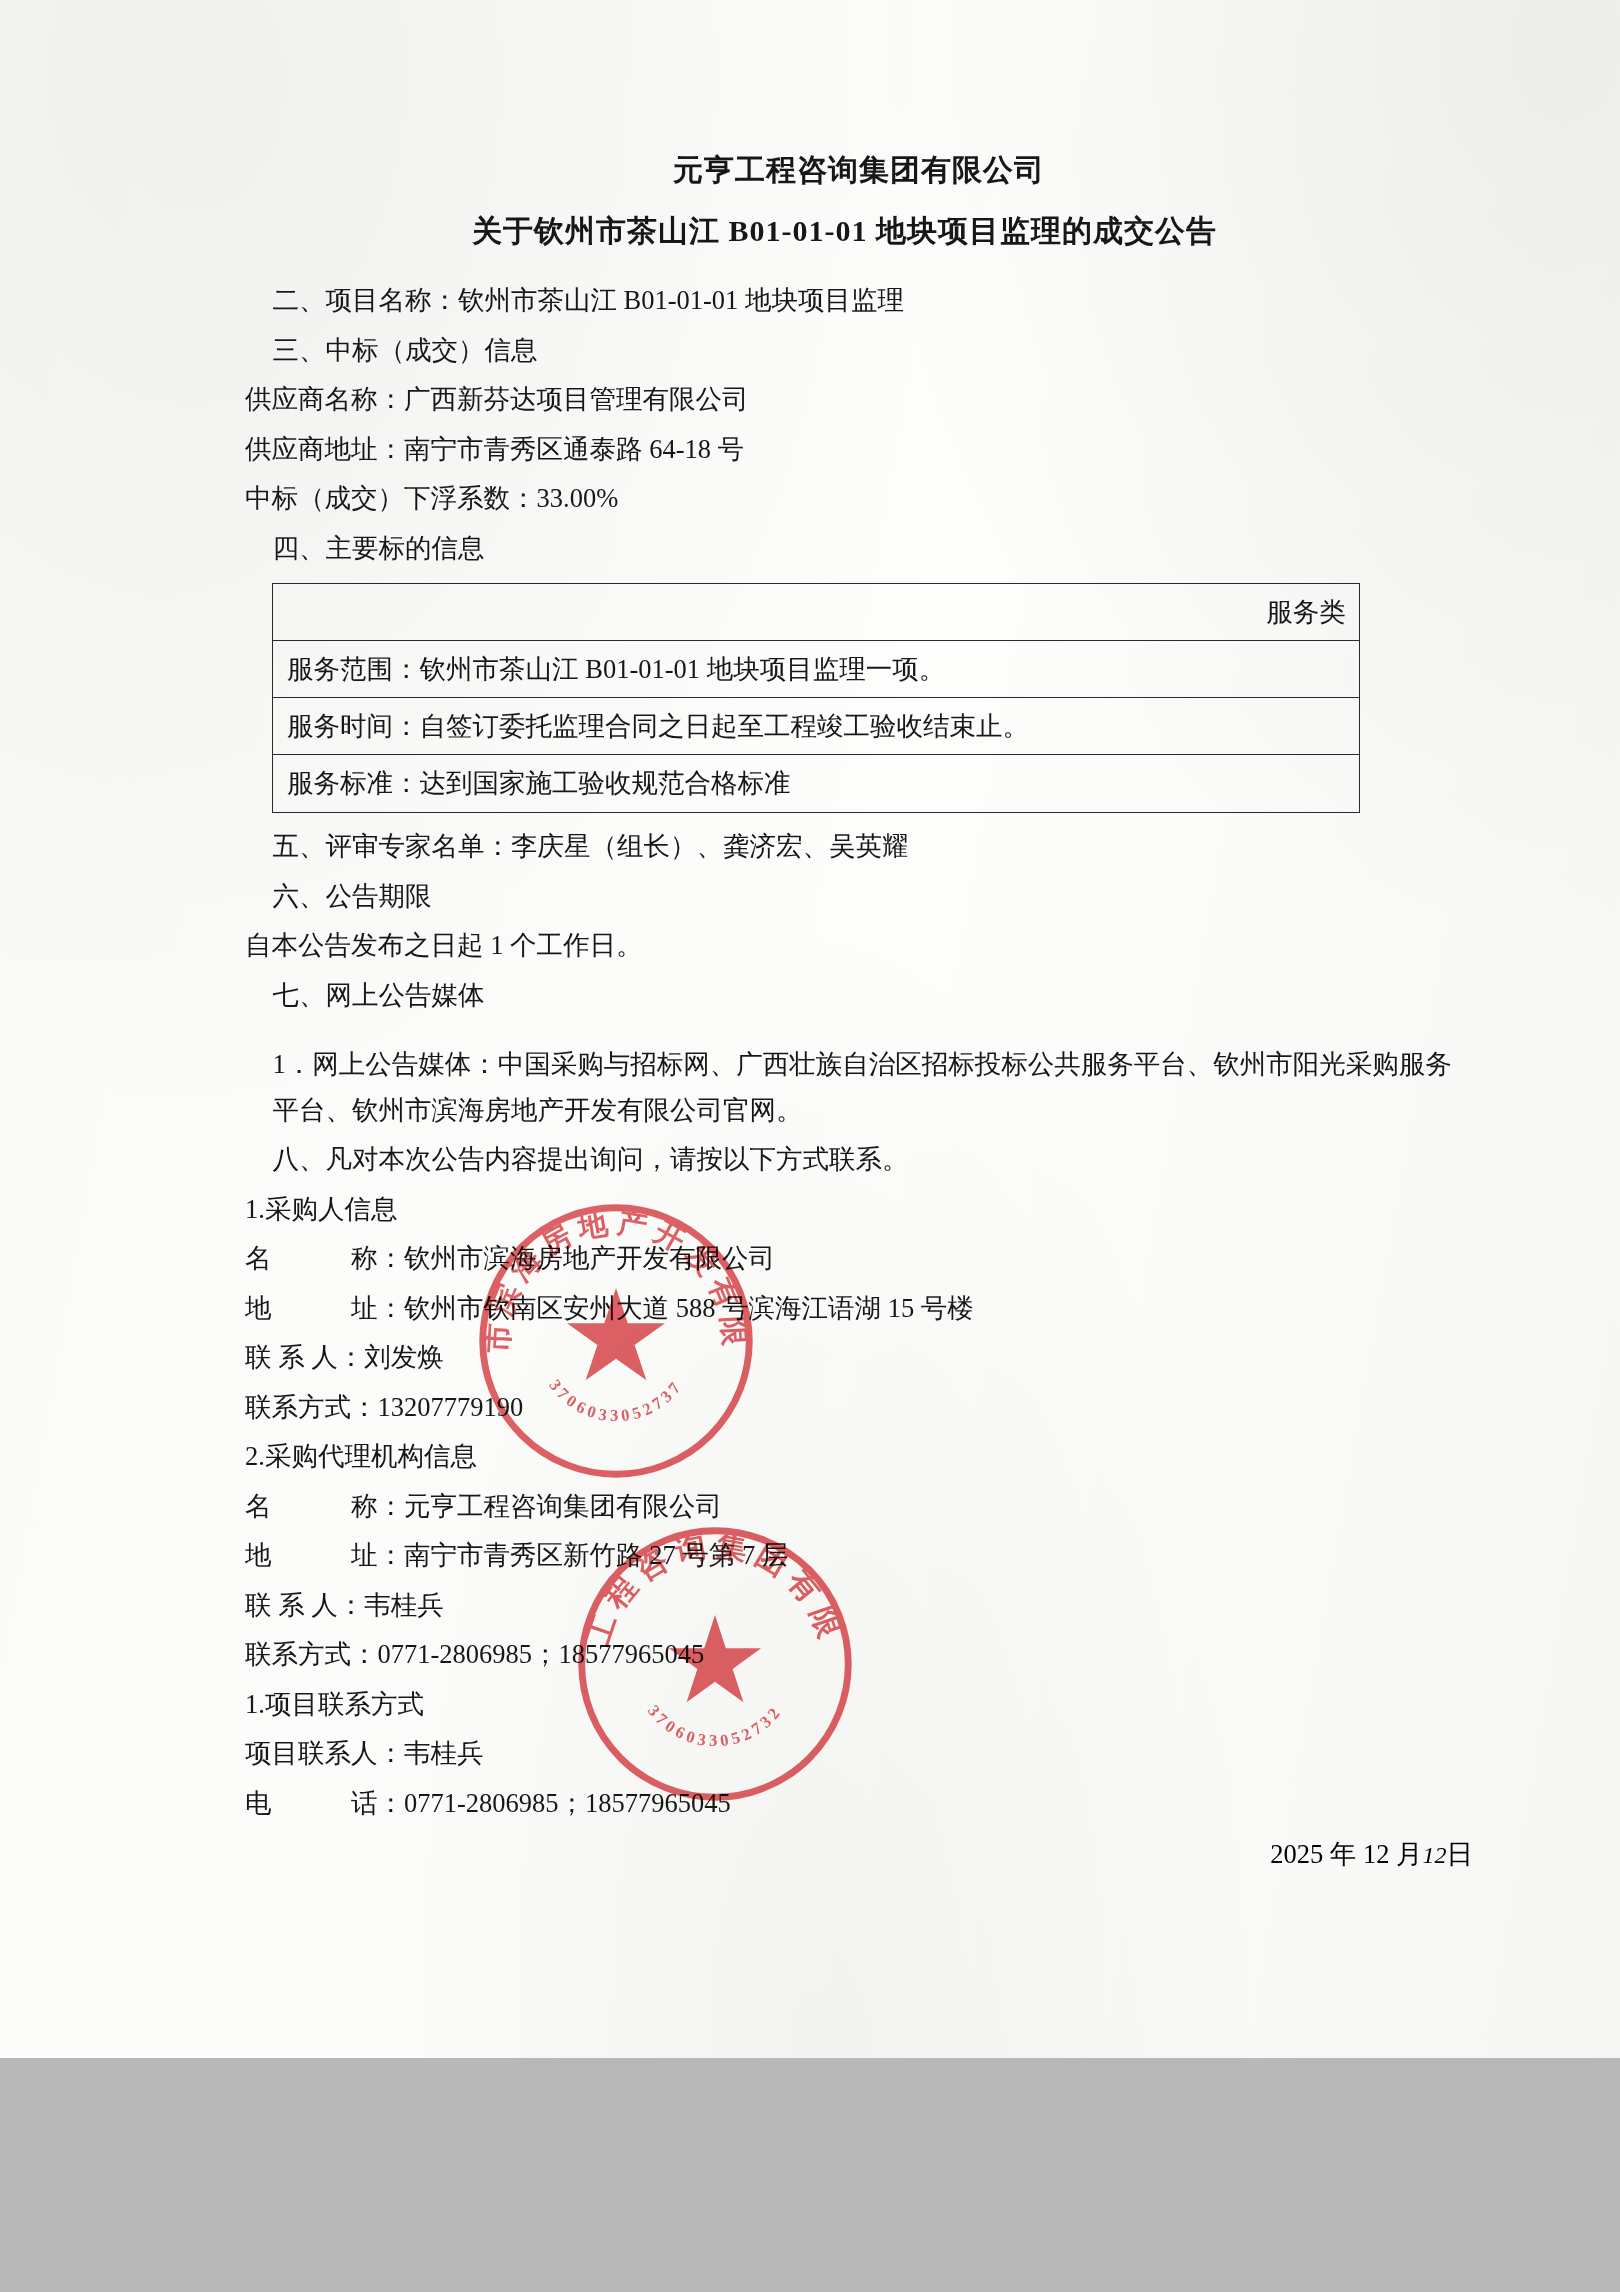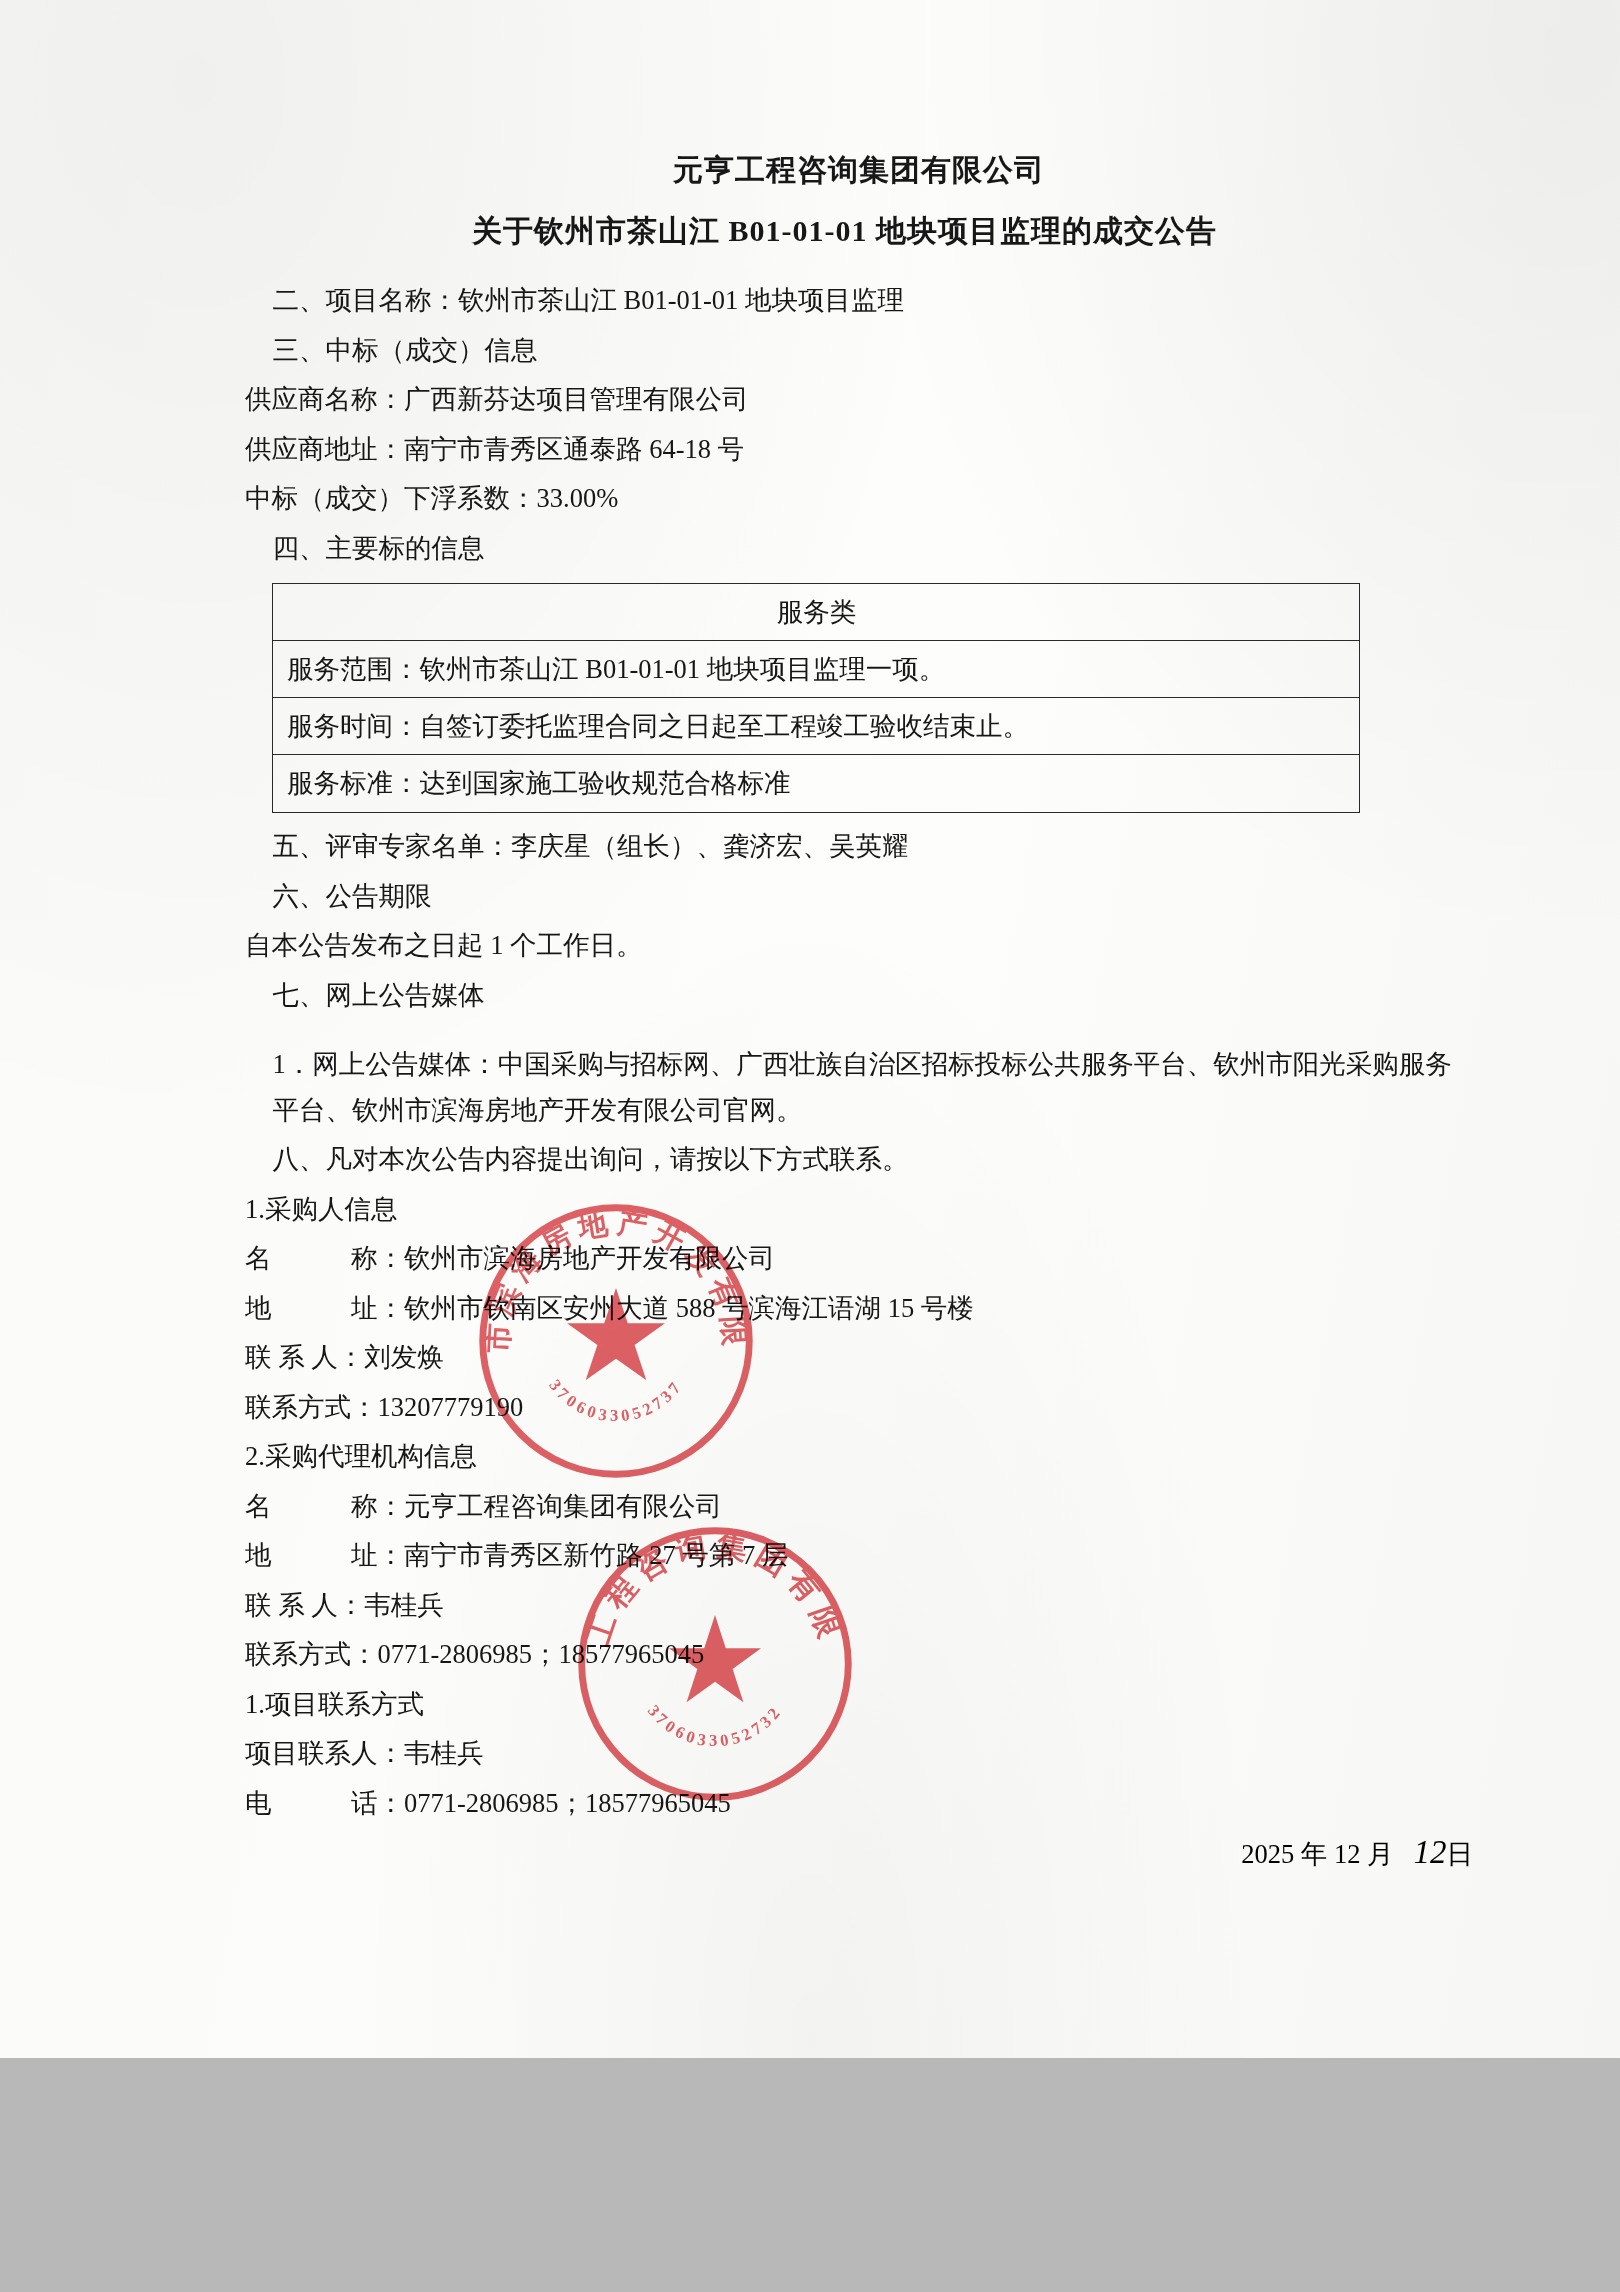--- a/index.html
+++ b/index.html
@@ -65,34 +65,33 @@
     margin: 11.8px 0 11.8px 27.4px;
     table-layout: fixed;
   }
   table.goods td {
     border: 1px solid #2a2a2a;
     font-size: 26.5px;
     line-height: 1.6;
     padding: 6.9px 13.7px;
   }
   table.goods td.hdr {
-    text-align: center;
+    text-align: right;
     font-weight: normal;
   }
   .date-line {
     position: absolute;
     right: 147px;
     bottom: 186px;
     font-size: 26.5px;
   }
   .date-hand {
     font-family: "Liberation Serif", serif;
     font-style: italic;
-    font-size: 33px;
-    margin-left: 20px;
+    font-size: 24px;
   }
 
   
   .seal {
     position: absolute;
     border-radius: 50%;
     pointer-events: none;
     opacity: 0.72;
     mix-blend-mode: multiply;
   }

